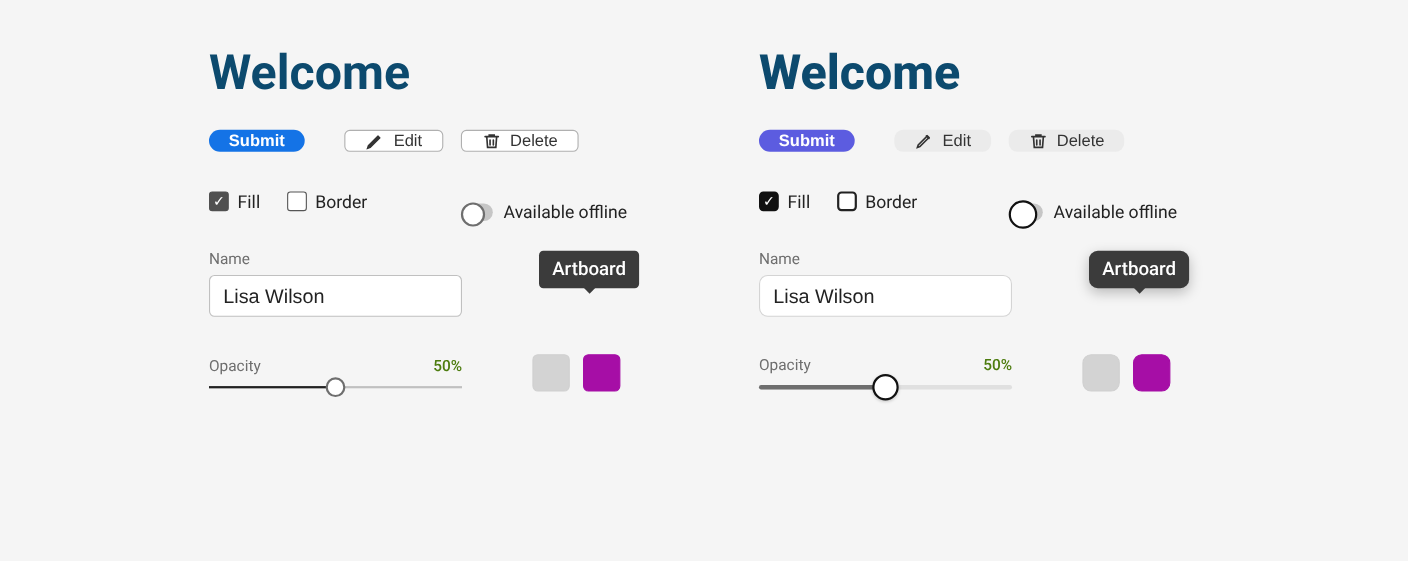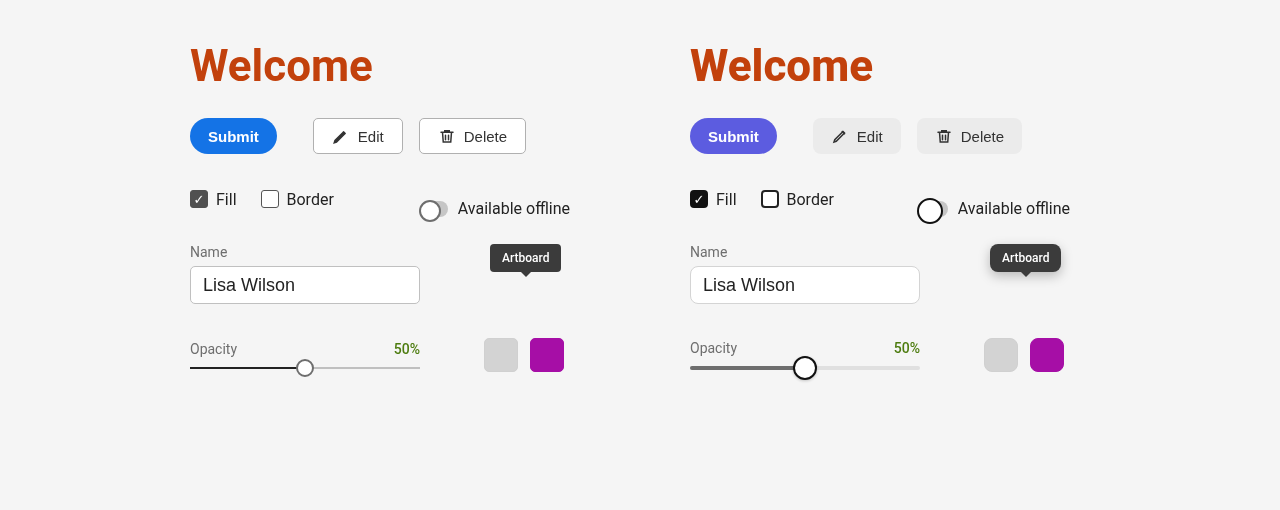--- a/index.html
+++ b/index.html
@@ -15,32 +15,32 @@
   .stage {
     display: flex;
     gap: 120px;
     padding: 40px 180px 0 190px;
   }
   .col { width: 380px; }
   .h1 {
     font-size: 44px;
     font-weight: 700;
     margin: 0 0 26px 0;
-    color: #c2410c;
+    color: #0c4a6e;
   }
   .h1-b { font-weight: 800; }
   .row { display: flex; align-items: center; gap: 16px; margin-bottom: 26px; }
   .row-actions { gap: 36px; }
   .action-group { display: flex; gap: 16px; }
   .btn {
     display: inline-flex;
     align-items: center;
     justify-content: center;
     gap: 8px;
-    height: 36px;
+    height: 20px;
     padding: 0 18px;
     border-radius: 20px;
     font-size: 15px;
     font-weight: 600;
     cursor: pointer;
     border: none;
   }
   .btn-primary-a { background: #1473e6; color: #fff; }
   .btn-primary-b { background: #5c5ce0; color: #fff; }
   .btn-outline {
@@ -105,21 +105,21 @@
   }
   .text-input.r { border-radius: 8px; border: 1.5px solid #d4d4d4; }
   .name-row { display: flex; gap: 70px; margin-bottom: 34px; }
   .tooltip {
     position: relative;
     display: inline-block;
     margin-bottom: 4px;
   }
   .tip-bubble {
     background: #3b3b3b; color: #fff;
-    font-size: 12px; font-weight: 500;
+    font-size: 17px; font-weight: 500;
     padding: 7px 12px; border-radius: 4px;
     position: relative;
   }
   .tip-bubble.r { border-radius: 8px; box-shadow: 0 4px 12px rgba(0,0,0,0.25); }
   .tip-bubble::after {
     content: "";
     position: absolute; bottom: -5px; left: 50%;
     transform: translateX(-50%);
     width: 0; height: 0;
     border-left: 6px solid transparent;

